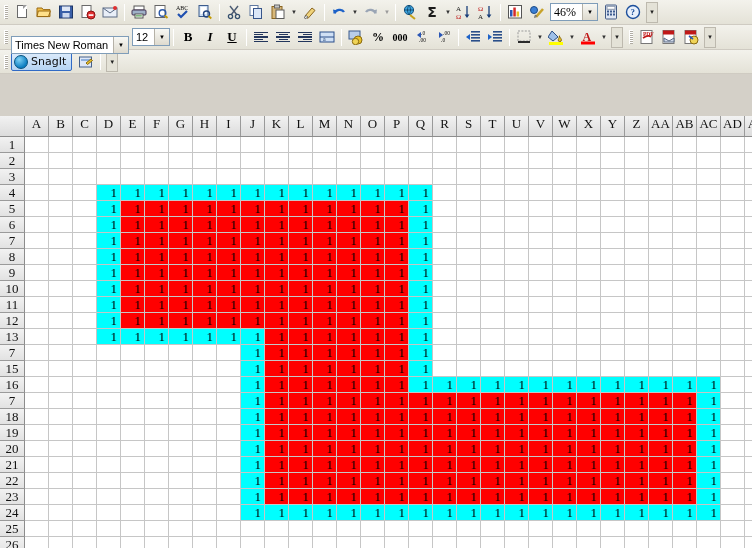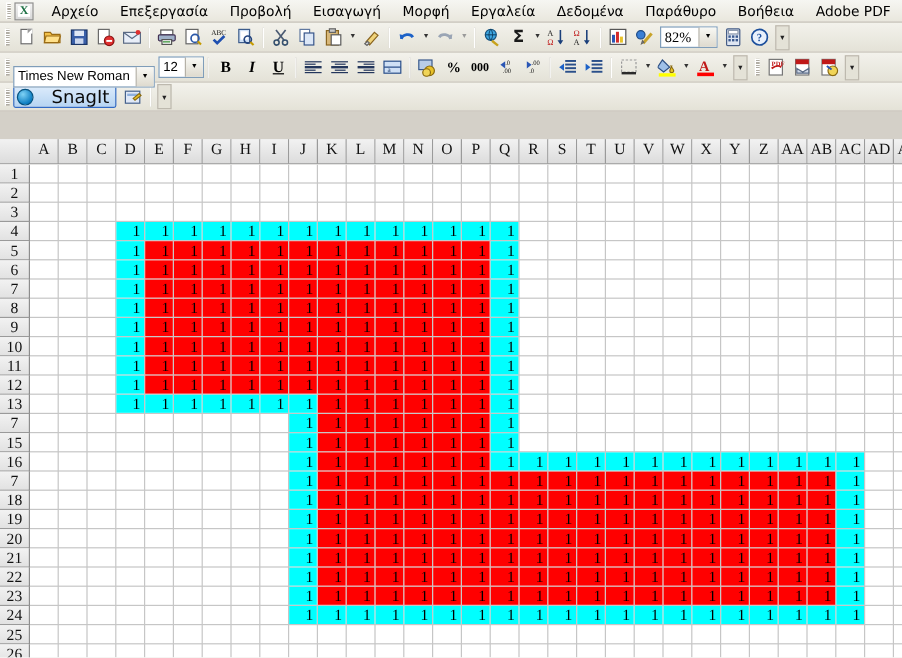--- a/index.html
+++ b/index.html
@@ -63,21 +63,21 @@
   .bold-b{ font:bold 13px "Liberation Serif",serif; }
   .ital-i{ font:italic bold 13px "Liberation Serif",serif; }
   .und-u{ font:bold 13px "Liberation Serif",serif; text-decoration:underline; }
 
   .alignbars{ width:14px; height:11px; display:flex; flex-direction:column; justify-content:space-between; }
   .alignbars i{ display:block; height:1.6px; background:#23365c; }
 
   
   .snagit-btn{ display:flex; align-items:center; height:19px; padding:0 5px 0 2px;
      border:1px solid #316ac5; background:linear-gradient(180deg,#dcebfb,#b6d4f2); border-radius:2px; }
-  .snagit-btn .lbl{ font-size:15px; color:#0a0a0a; margin-left:15px; font-family:"DejaVu Sans",sans-serif;}
+  .snagit-btn .lbl{ font-size:11px; color:#0a0a0a; margin-left:3px; font-family:"DejaVu Sans",sans-serif;}
   .snag-globe{ width:14px;height:14px;border-radius:50%;
       background:radial-gradient(circle at 35% 30%,#7fd2f5,#0d7ec2 70%); border:1px solid #05527f; }
 
   
   .formulabar{ display:flex; align-items:center; height:20px;
      background:linear-gradient(180deg,#f1f0ea,#e3e1d6); border-bottom:1px solid #9a968d; }
   .namebox{ width:88px; height:17px; margin-left:22px; background:#fff; border:1px solid #8a8a8a;
      display:flex; align-items:center; justify-content:center; font-size:12px;
      font-family:"Liberation Serif",serif; color:#000; }
   .namebox-arrow{ width:18px; height:17px; display:flex; align-items:center; justify-content:center; font-size:7px;}
@@ -102,34 +102,20 @@
   .cell{ position:absolute; text-align:right; font:13px "Liberation Serif",serif; color:#000;
      padding-right:3px; overflow:hidden; }
   .cell.cyan{ background:#00ffff; }
   .cell.red{ background:#ff0000; }
 </style>
 </head>
 <body>
 
 <div id="app">
 
-  <div class="menubar">
-    <div class="gripper"></div>
-    <div class="xl-logo"></div>
-    <div class="menuitem">Αρχείο</div>
-    <div class="menuitem">Επεξεργασία</div>
-    <div class="menuitem">Προβολή</div>
-    <div class="menuitem">Εισαγωγή</div>
-    <div class="menuitem">Μορφή</div>
-    <div class="menuitem">Εργαλεία</div>
-    <div class="menuitem">Δεδομένα</div>
-    <div class="menuitem">Παράθυρο</div>
-    <div class="menuitem">Βοήθεια</div>
-    <div class="menuitem">Adobe PDF</div>
-  </div>
 
   <div class="toolbar">
     <div class="gripper"></div>
 
     <div class="tb-btn">
       <span class="ico">
           <span class="pg" style="background:#fff"></span>
         </span>
       </div>
     <div class="tb-btn">
@@ -276,21 +262,21 @@
         </svg>
       </div>
     <div class="tb-btn">
       <svg width="16" height="16" viewBox="0 0 16 16">
           <circle cx="5" cy="6" r="3.5" fill="#3a7fd5" stroke="#1d4a85"></circle>
           <path d="M7 13l7-8" stroke="#c8a32a" stroke-width="2.5"></path>
           <path d="M5.6 13.5l2-1.2-1.2-1.4z" fill="#ddd" stroke="#666"></path>
         </svg>
       </div>
     <div class="combo zoombox" style="margin:0 2px">
-      <span style="font-family:'Liberation Serif',serif;font-size:12px">82%</span>
+      <span style="font-family:'Liberation Serif',serif;font-size:12px">46%</span>
       <span class="cb-arrow">▼</span>
     </div>
     <div class="tb-btn">
       <svg width="16" height="16" viewBox="0 0 16 16">
           <rect x="2.5" y="1" width="11" height="14" rx="1" fill="#dfe6f2" stroke="#445c86"></rect>
           <rect x="4" y="2.3" width="8" height="3" fill="#fff" stroke="#8a96ab"></rect>
           <g fill="#3b5a8f">
             <rect x="4" y="6.5" width="2" height="2"></rect>
             <rect x="7" y="6.5" width="2" height="2"></rect>
             <rect x="10" y="6.5" width="2" height="2"></rect>

